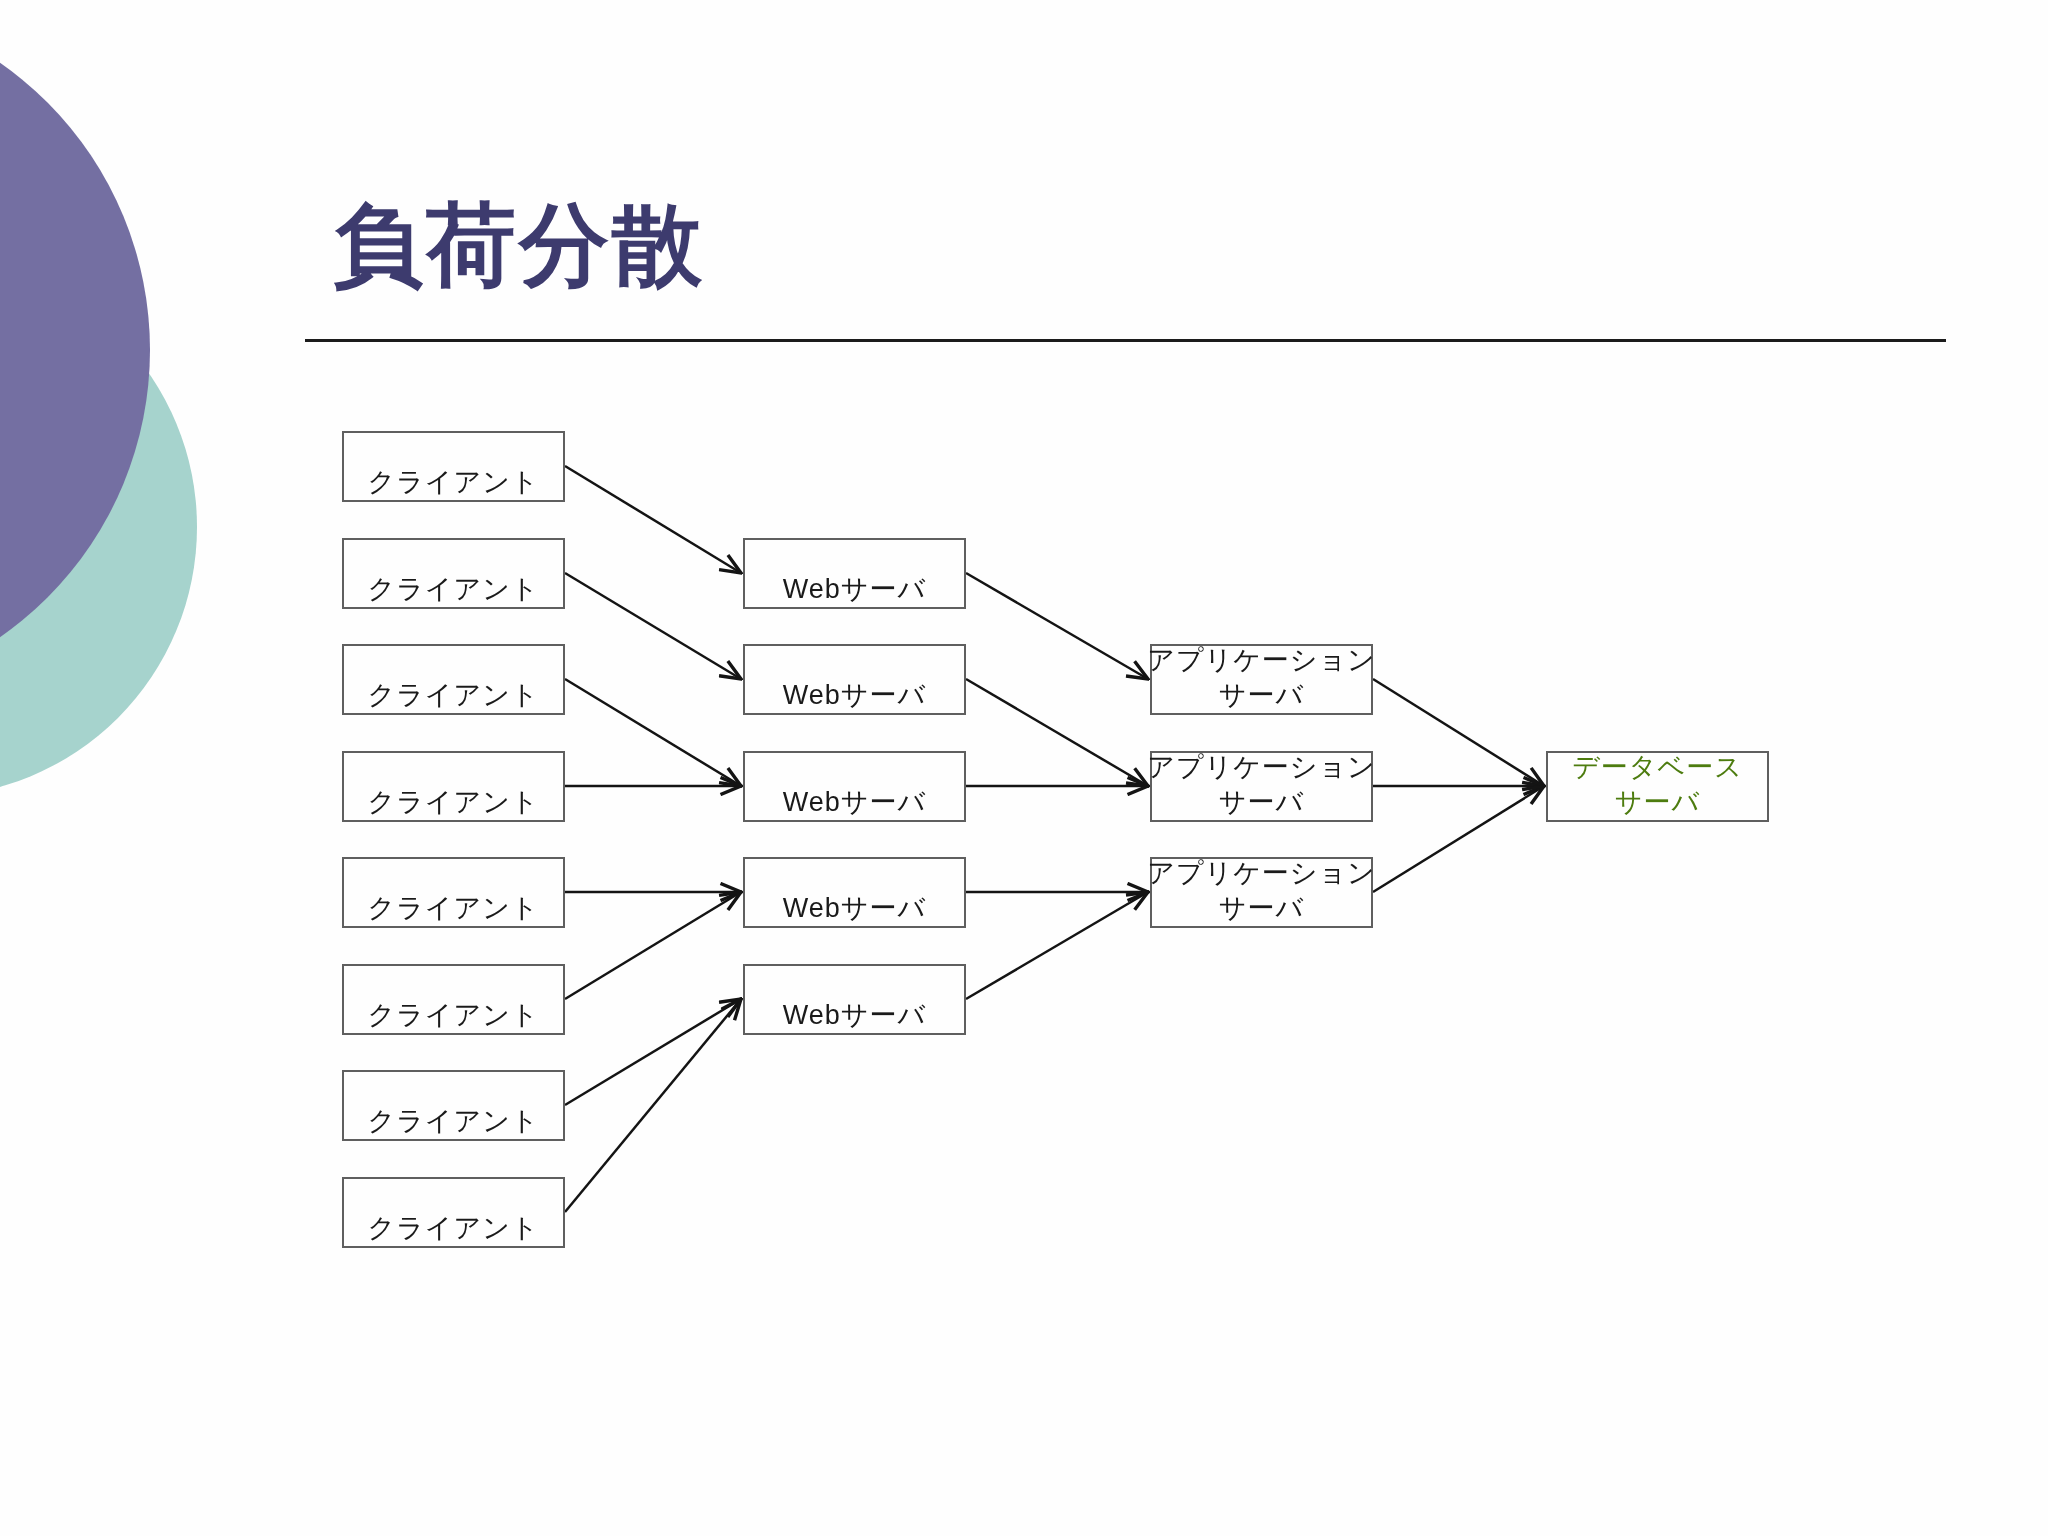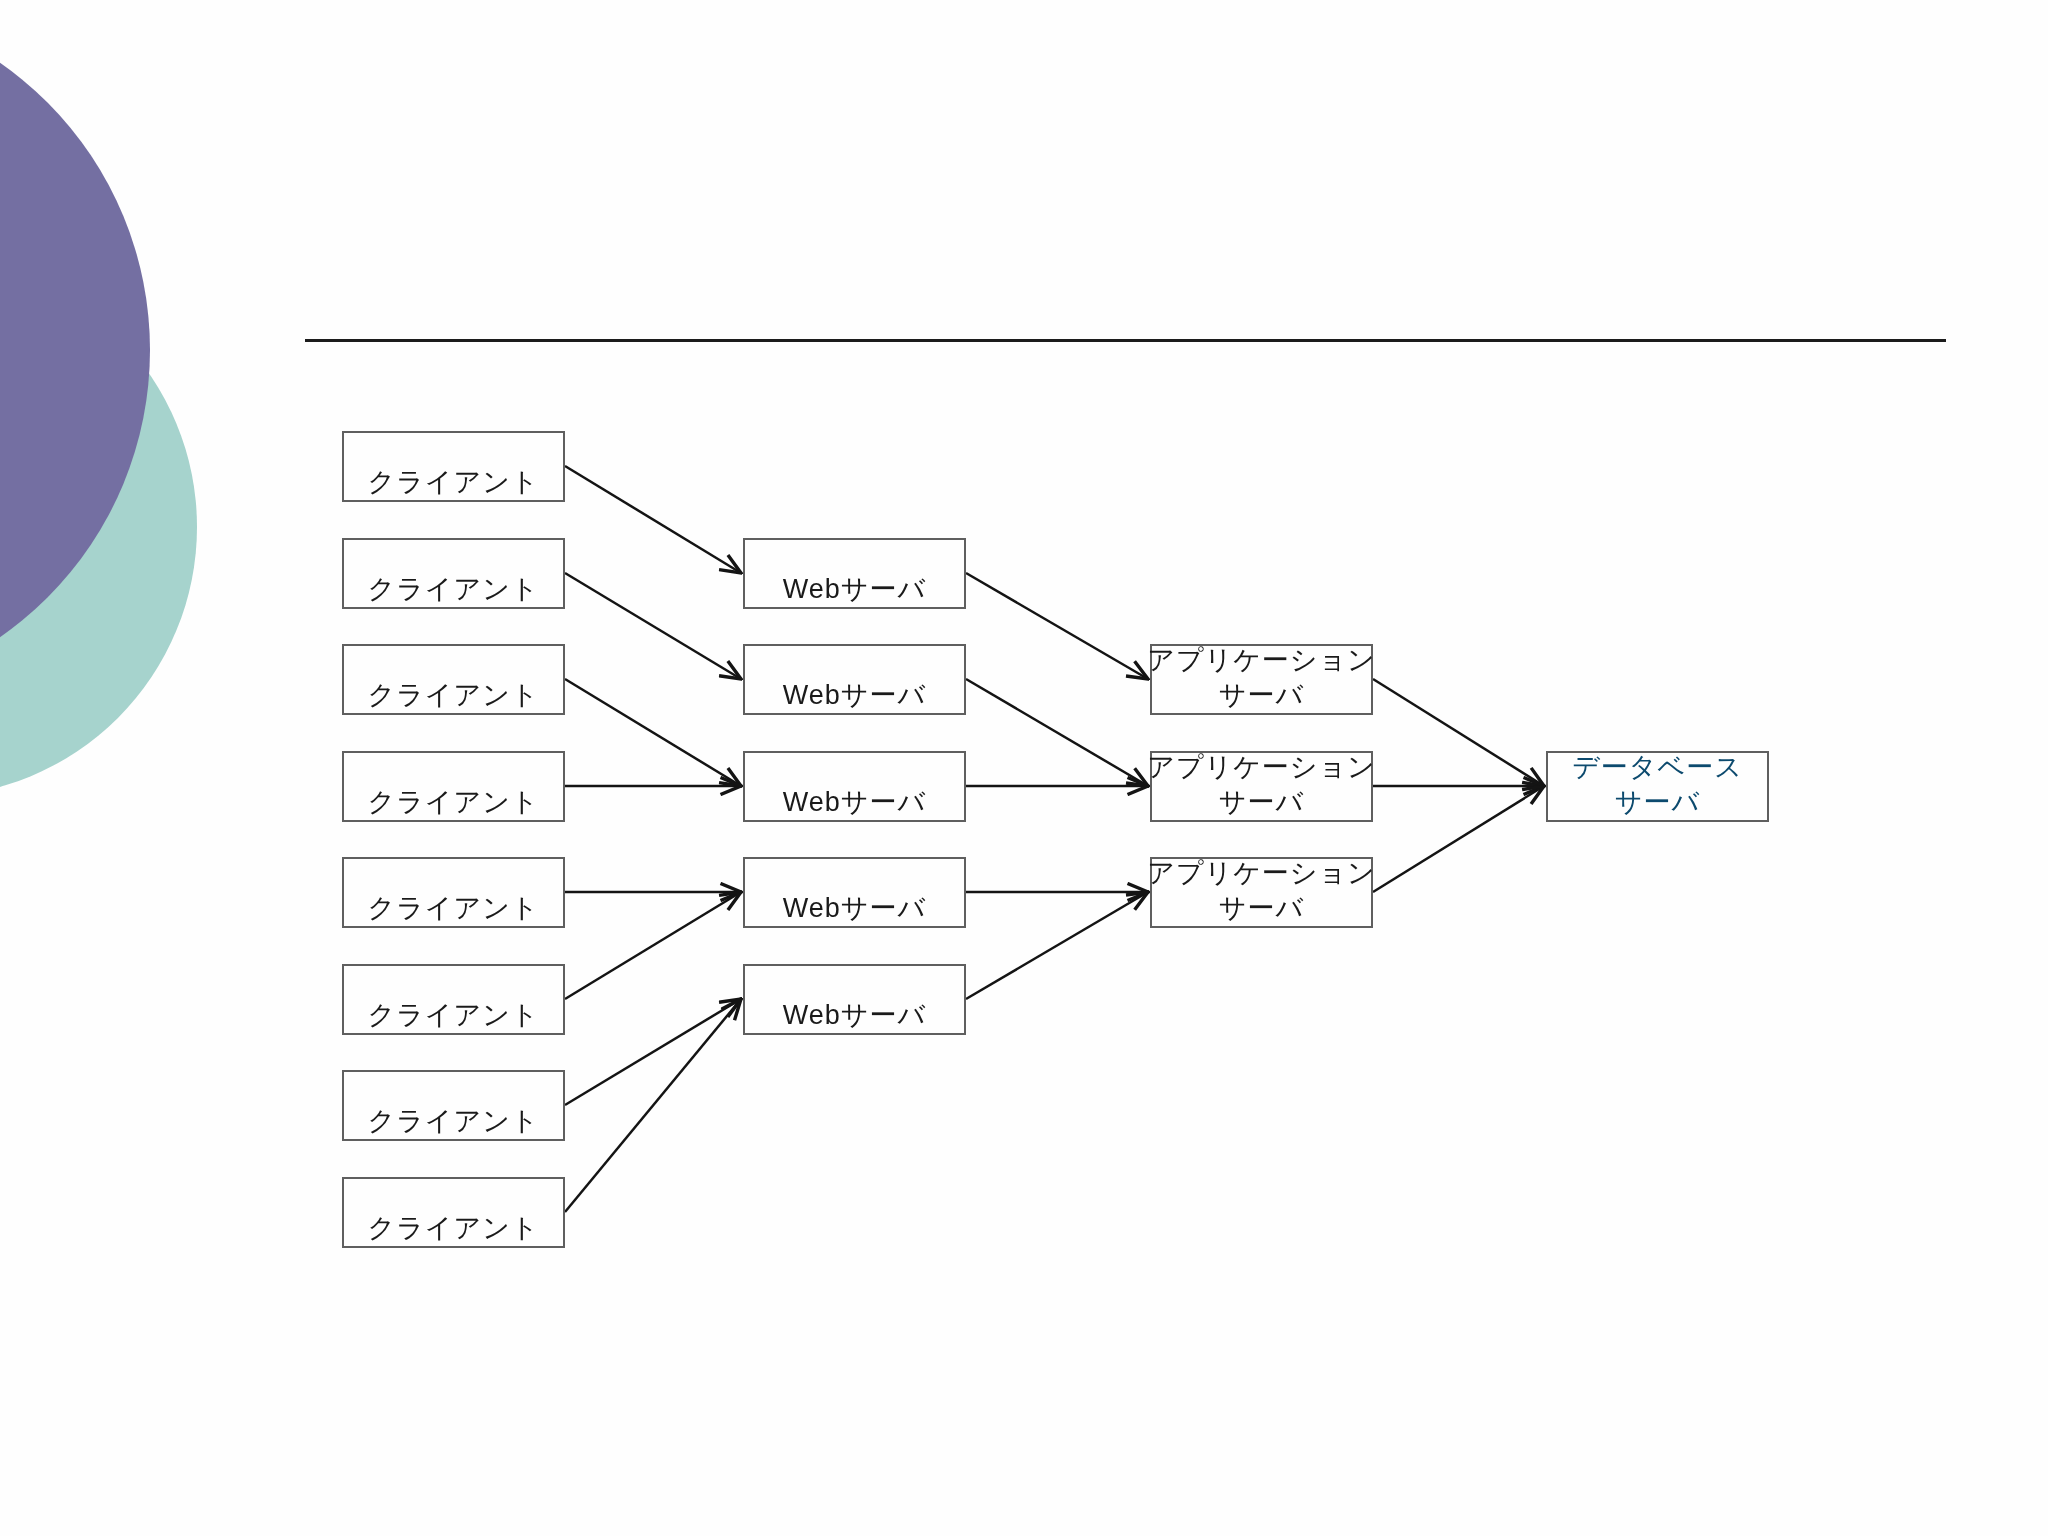--- a/index.html
+++ b/index.html
@@ -27,20 +27,21 @@
   }
   .node span { display: block; }
 </style>
 </head>
 <body>
 
 <div class="slide" style="background: rgb(254, 254, 254);">
   <div class="decor-circle teal" style="background: rgb(166, 211, 205);"></div>
   <div class="decor-circle purple" style="background: rgb(116, 111, 162);"></div>
 
+  <h1 class="slide-title" style="color: rgb(61, 59, 110);">負荷分散</h1>
   <div class="title-rule" style="background: rgb(28, 28, 28);"></div>
 
   <svg class="edge-layer" width="2048" height="1536" viewBox="0 0 2048 1536">
     <defs>
       <marker id="open-arrowhead" viewBox="0 0 14 12" refX="13" refY="6" markerWidth="24" markerHeight="20.5" orient="auto" markerUnits="userSpaceOnUse">
         <path d="M1,1 L13,6 L1,11" fill="none" stroke="#141414" stroke-width="2"></path>
       </marker>
     </defs>
     <g id="edge-group">
         <line x1="565" y1="466" x2="741" y2="573" stroke="#141414" stroke-width="2.5" marker-end="url(#open-arrowhead)"></line>
@@ -107,18 +108,18 @@
         <span>サーバ</span>
       </div>
       <div class="node" style="left: 1150px; top: 750.5px; width: 223px; height: 71px; border-color: rgb(95, 95, 95); background: rgb(254, 254, 254); color: rgb(26, 26, 26);">
         <span>アプリケーション</span>
         <span>サーバ</span>
       </div>
       <div class="node" style="left: 1150px; top: 856.5px; width: 223px; height: 71px; border-color: rgb(95, 95, 95); background: rgb(254, 254, 254); color: rgb(26, 26, 26);">
         <span>アプリケーション</span>
         <span>サーバ</span>
       </div>
-      <div class="node" style="left: 1546px; top: 750.5px; width: 223px; height: 71px; border-color: rgb(95, 95, 95); background: rgb(254, 254, 254); color: #0c4a6e;">
+      <div class="node" style="left: 1546px; top: 750.5px; width: 223px; height: 71px; border-color: rgb(95, 95, 95); background: rgb(254, 254, 254); color: #4d7c0f;">
         <span>データベース</span>
         <span>サーバ</span>
       </div>
     </div>
 </div>
 
 </body></html>

